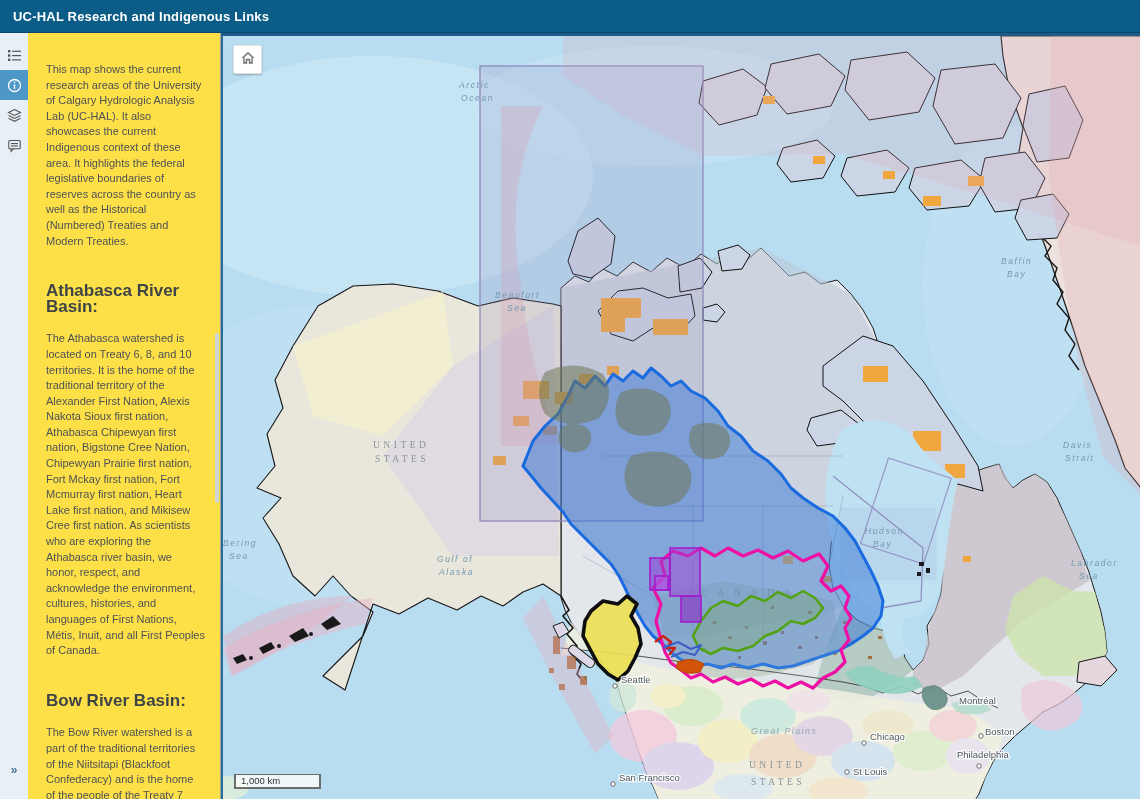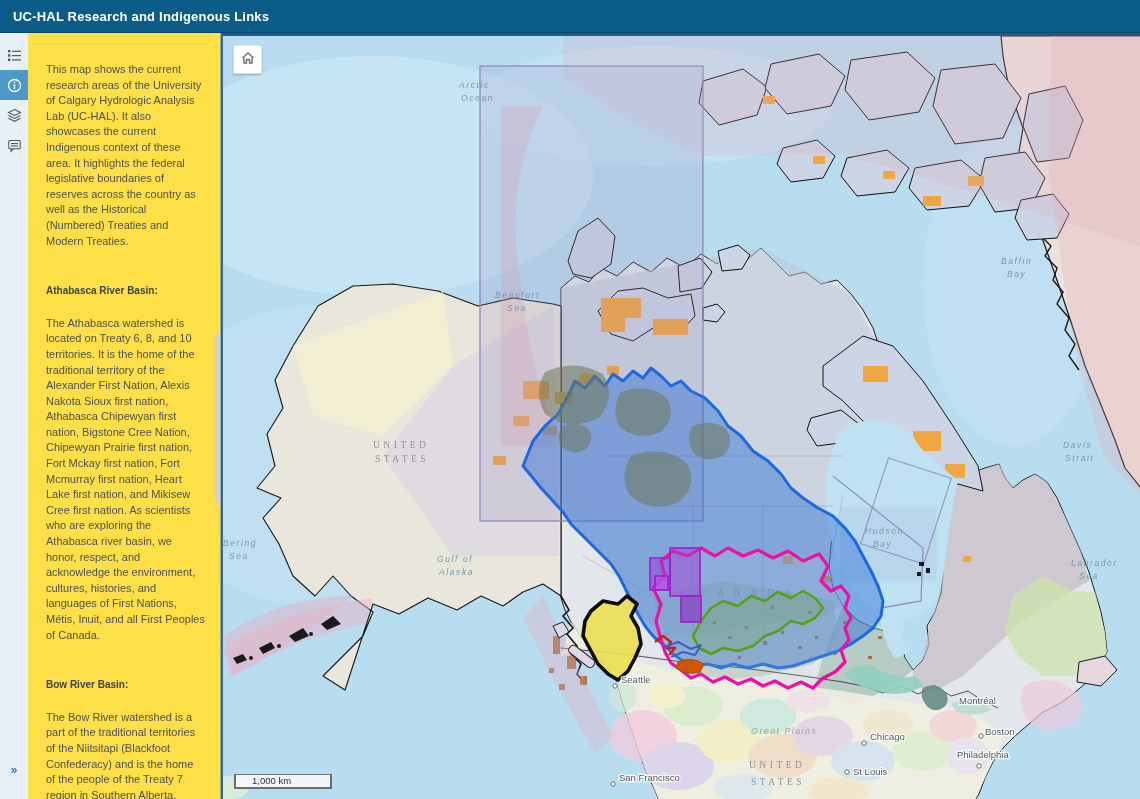--- a/index.html
+++ b/index.html
@@ -17,31 +17,31 @@
   .railbtn{width:28px;height:30px;display:flex;align-items:center;justify-content:center;cursor:pointer;}
   .railbtn.sel{background:#4e97c9;}
   .railbtn svg{display:block;}
   .rail .collapse{position:absolute;bottom:22px;left:0;width:28px;text-align:center;
         color:#47759a;font-size:12px;font-weight:bold;cursor:pointer;}
   
   .panel{width:192px;background:#fde047;flex:0 0 192px;position:relative;overflow:hidden;
          border-right:1px solid #a3a3a3;}
   .panel-inner{padding:29px 15px 0 18px;color:#4d5156;font-size:11px;line-height:15.6px;}
   .panel p{margin:0 0 34px 0;}
-  .panel h3{margin:0 0 17px 0;font-size:10px;color:#3f4447;font-weight:bold;}
+  .panel h3{margin:0 0 17px 0;font-size:17px;color:#3f4447;font-weight:bold;}
   .panel .thumb{position:absolute;right:1px;top:300px;width:4px;height:170px;background:#cfd3d6;border-radius:2px;}
   
   .map{flex:1;position:relative;background:#ffffff;border-top:3px solid #1d5b88;border-left:2px solid #2a6d99;overflow:hidden;}
   .map svg.base{position:absolute;left:0;top:0;}
   .homebtn{position:absolute;left:10px;top:9px;width:27px;height:27px;background:#ffffff;
            border:1px solid #e2e2e2;border-radius:2px;box-shadow:0 1px 2px rgba(0,0,0,.25);
            display:flex;align-items:center;justify-content:center;cursor:pointer;}
   .scalebar{position:absolute;left:11px;bottom:10px;width:78px;height:12px;
             background:rgba(252,252,250,.82);border:2px solid #6d6d6d;border-top-width:1px;
-            font-size:9.5px;color:#303030;line-height:12px;padding-left:16px;}
+            font-size:9.5px;color:#303030;line-height:12px;padding-left:5px;}
   
   text{user-select:none;}
   .sea{font-family:"Liberation Sans",sans-serif;font-style:italic;font-size:8.5px;fill:#739ab1;letter-spacing:1.6px;}
   .sea2{font-family:"Liberation Sans",sans-serif;font-style:italic;font-size:9px;fill:#93a3b4;letter-spacing:1.4px;}
   .country{font-family:"Liberation Serif",serif;font-size:9.5px;fill:#8b949e;letter-spacing:3.5px;}
   .canada{font-family:"Liberation Serif",serif;font-size:9.5px;fill:rgba(115,125,135,.55);letter-spacing:4px;}
   .city{font-family:"Liberation Sans",sans-serif;font-size:9.5px;fill:#4e585e;paint-order:stroke;
         stroke:rgba(255,255,255,.85);stroke-width:2.5px;}
 </style>
 </head>

